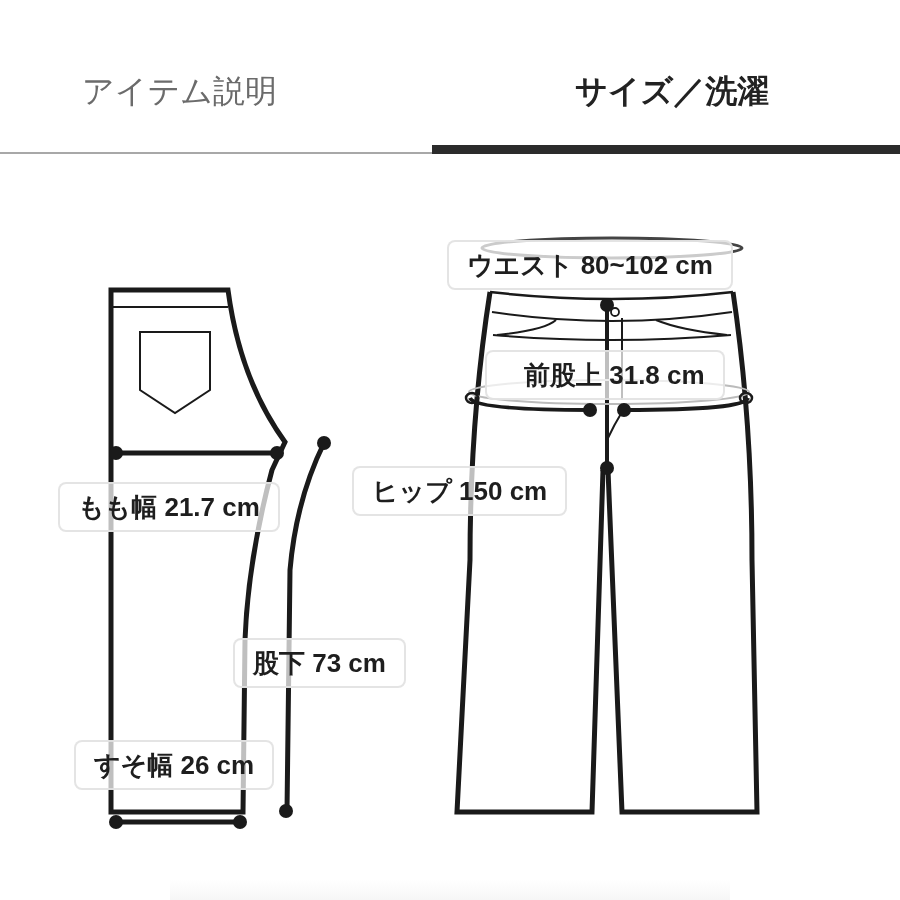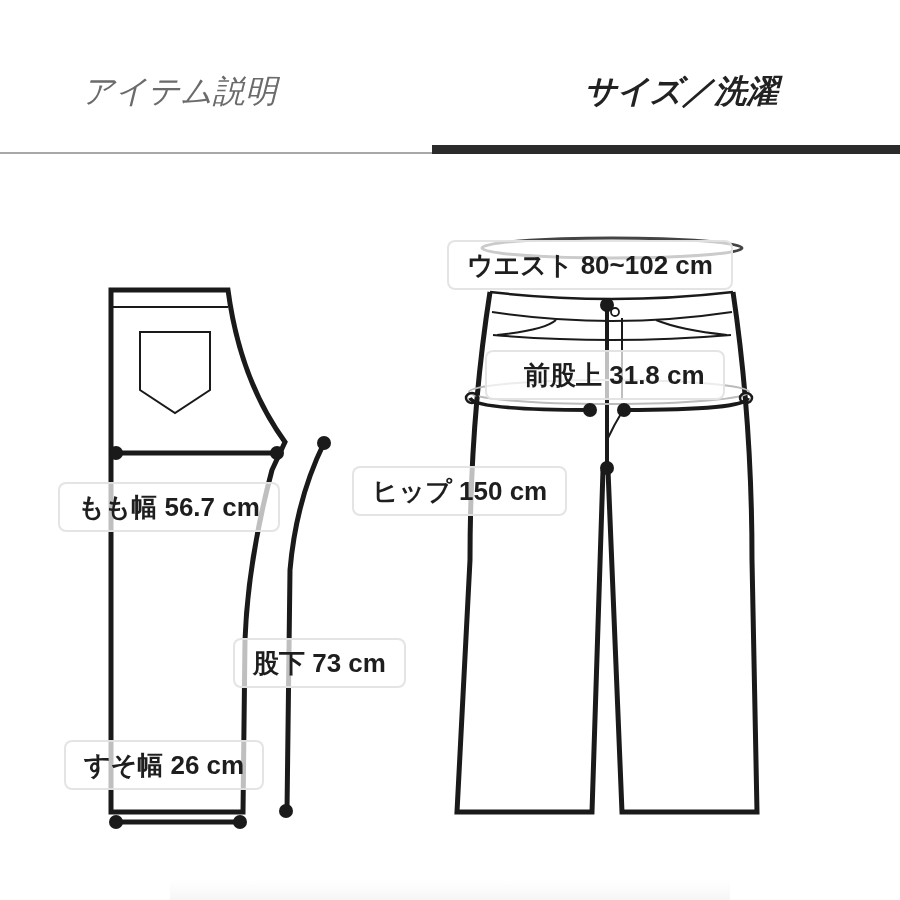--- a/index.html
+++ b/index.html
@@ -1,21 +1,21 @@
 <!DOCTYPE html>
 <html><head>
 <meta charset="utf-8">
 <style>
   html, body { margin: 0; padding: 0; background: #ffffff; }
   body { width: 900px; height: 900px; position: relative; overflow: hidden;
          font-family: "DejaVu Sans", "Liberation Sans", sans-serif; }
   .tabs { position: absolute; left: 0; top: 0; width: 900px; height: 156px; }
-  .tab { position: absolute; top: 70px; font-size: 32px; letter-spacing: 0px; font-style: italic; }
+  .tab { position: absolute; top: 70px; font-size: 32px; letter-spacing: 0px; }
   .tab-desc { left: 82px; color: #6b6b6b; font-weight: normal; }
-  .tab-size { left: 575px; color: #222222; font-weight: bold; margin-left: 9px; }
+  .tab-size { left: 575px; color: #222222; font-weight: bold; }
   .tab-underline-inactive { position: absolute; left: 0; top: 152px; width: 432px; height: 2px; background: #a8a8a8; }
   .tab-underline-active { position: absolute; left: 432px; top: 145px; width: 468px; height: 9px; background: #2b2b2b; }
   svg.drawing { position: absolute; left: 0; top: 0; }
   .label { position: absolute; height: 50px; box-sizing: border-box;
            background: rgba(255,255,255,0.72); border: 2px solid rgba(225,225,225,0.9);
            border-radius: 8px; font-weight: bold; font-size: 26px; color: #1e1e1e;
            line-height: 46px; padding: 0 18px; white-space: nowrap;
            font-family: "Liberation Sans", "DejaVu Sans", sans-serif; }
   .bottom-fade { position: absolute; left: 170px; top: 880px; width: 560px; height: 20px;
                  background: linear-gradient(#ffffff, #f6f6f6); }
@@ -85,17 +85,17 @@
     <circle cx="607" cy="305" r="7"></circle>
     <circle cx="590" cy="410" r="7"></circle>
     <circle cx="624" cy="410" r="7"></circle>
     <circle cx="607" cy="468" r="7"></circle>
   </g>
 </svg>
 
 <div class="label" style="left:447px; top:240px;">ウエスト 80~102 cm</div>
 <div class="label" style="left:485px; top:350px;padding-left:37px;">前股上 31.8 cm</div>
 <div class="label" style="left:352px; top:466px;">ヒップ 150 cm</div>
-<div class="label" style="left:58px; top:482px;">もも幅 56.7 cm</div>
+<div class="label" style="left:58px; top:482px;">もも幅 21.7 cm</div>
 <div class="label" style="left:204px; top:638px;margin-left:29px;">股下 73 cm</div>
-<div class="label" style="left:64px; top:740px;">すそ幅 26 cm</div>
+<div class="label" style="left:74px; top:740px;">すそ幅 26 cm</div>
 
 <div class="bottom-fade"></div>
 
 </body></html>

